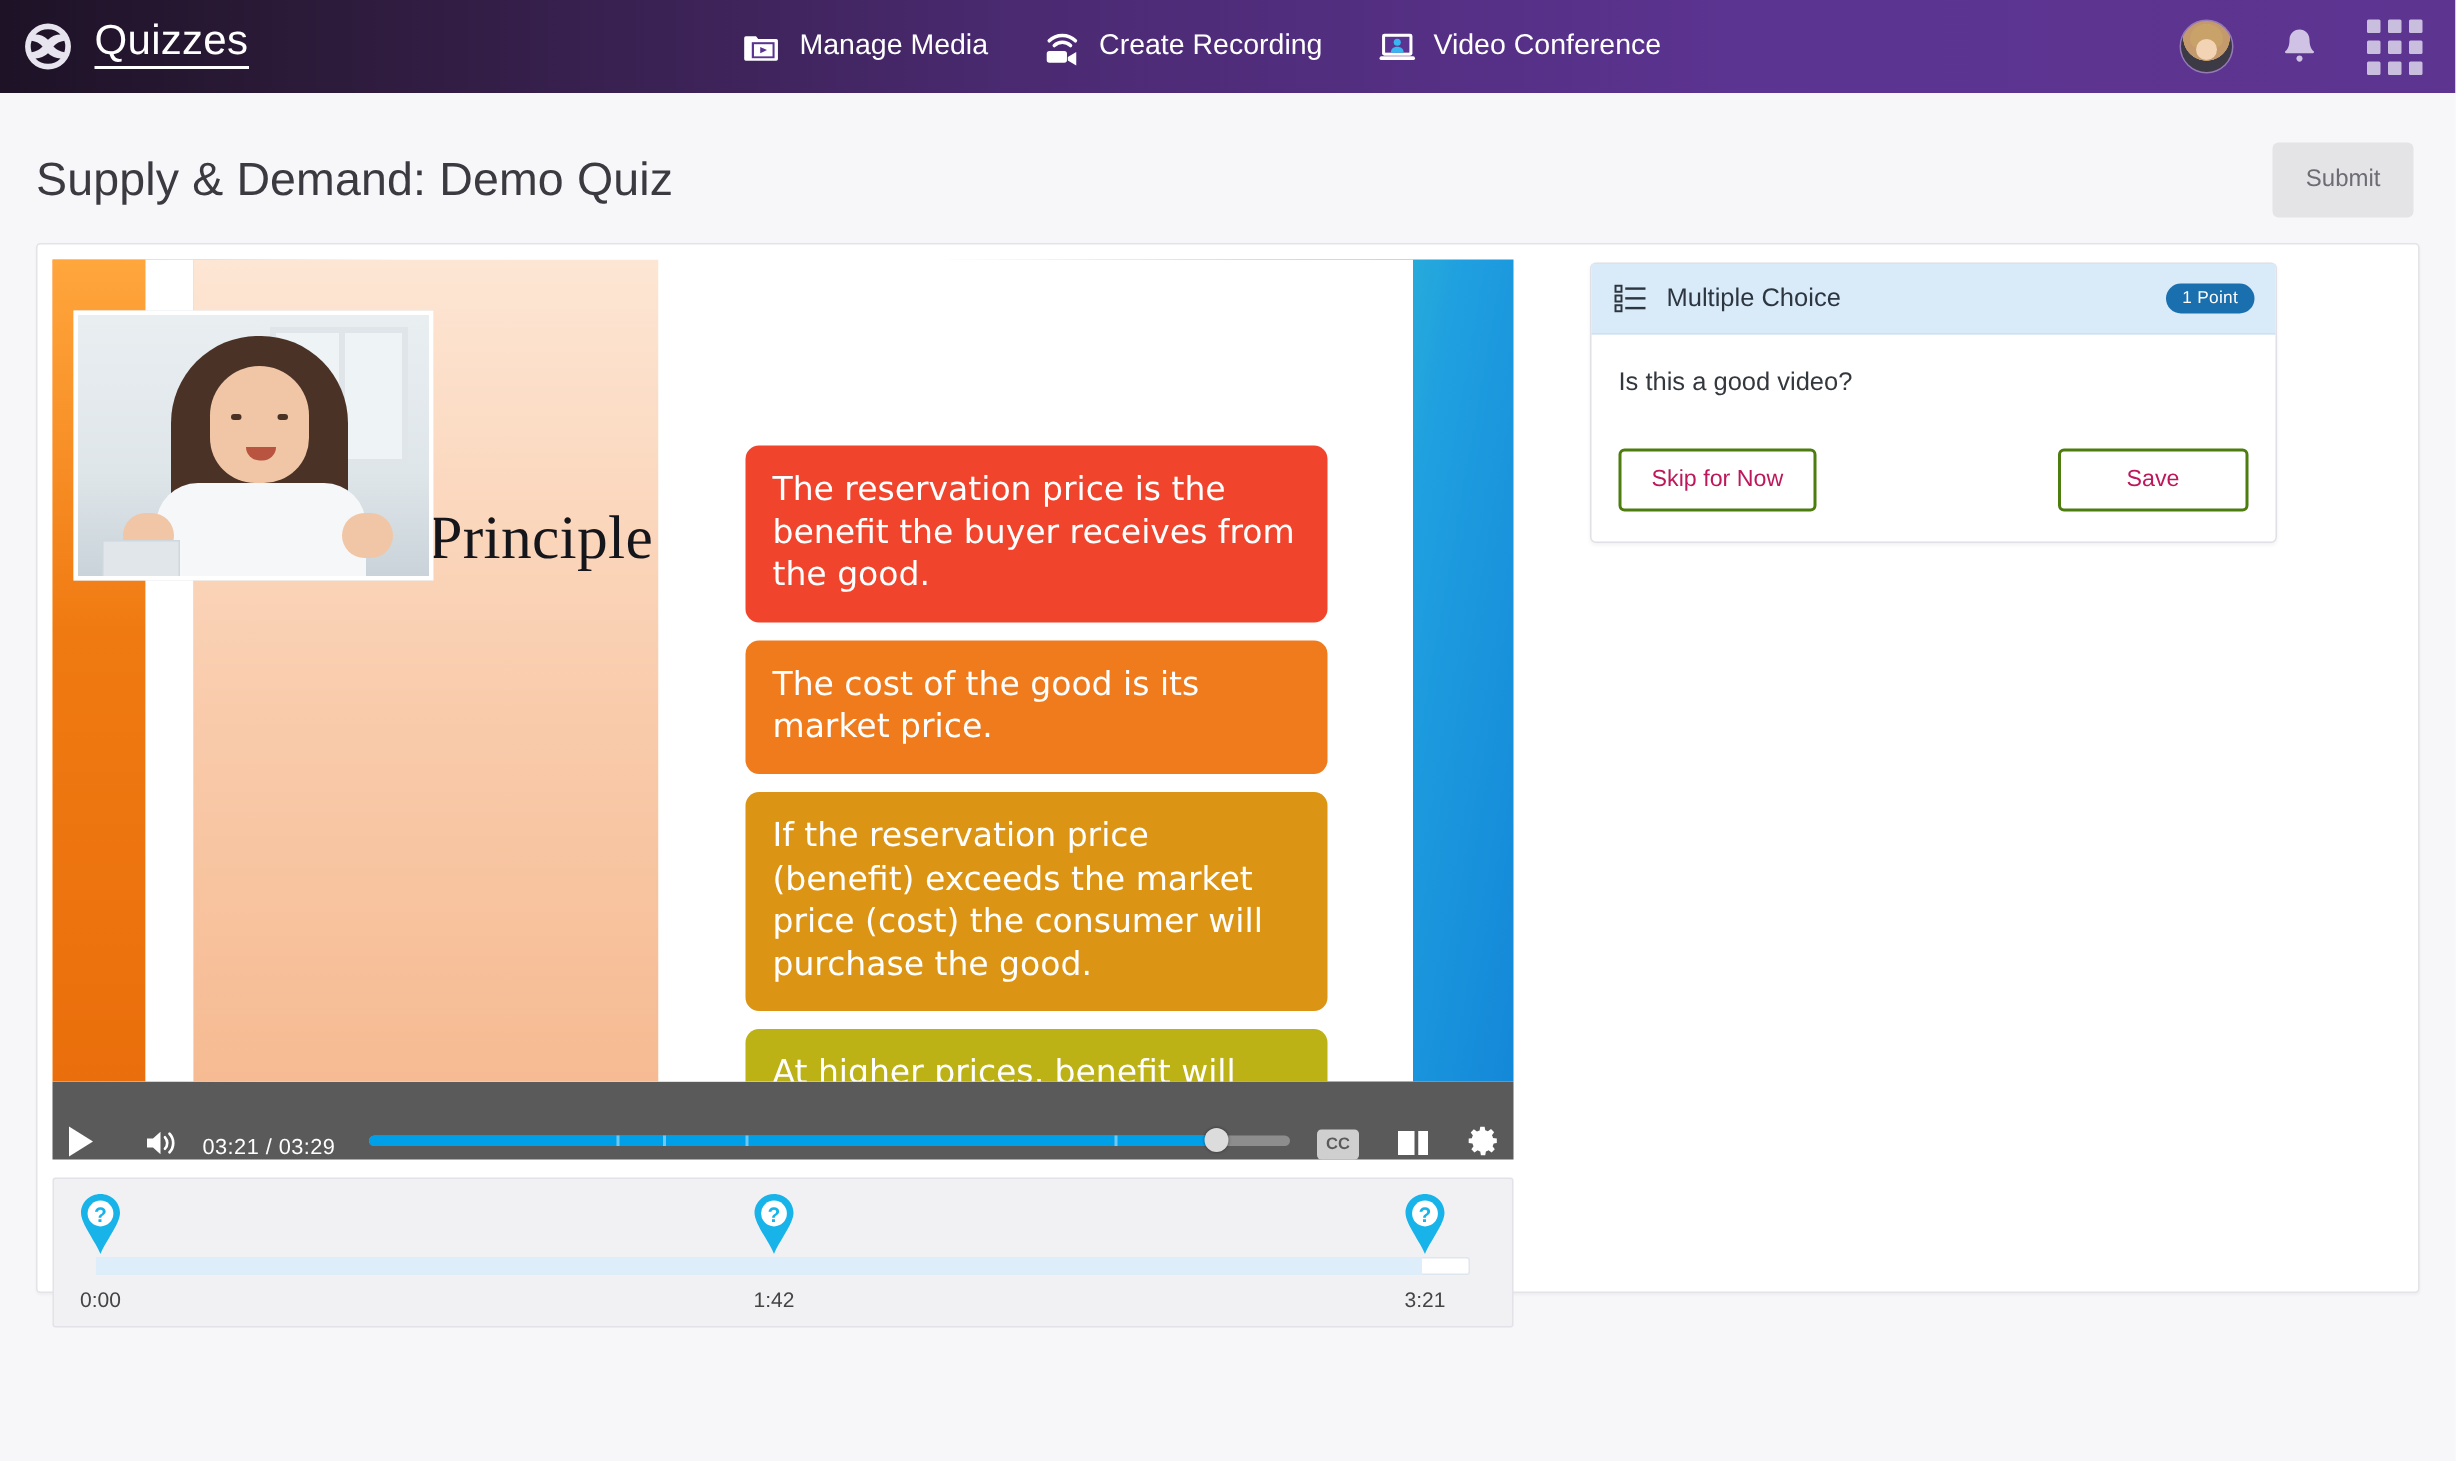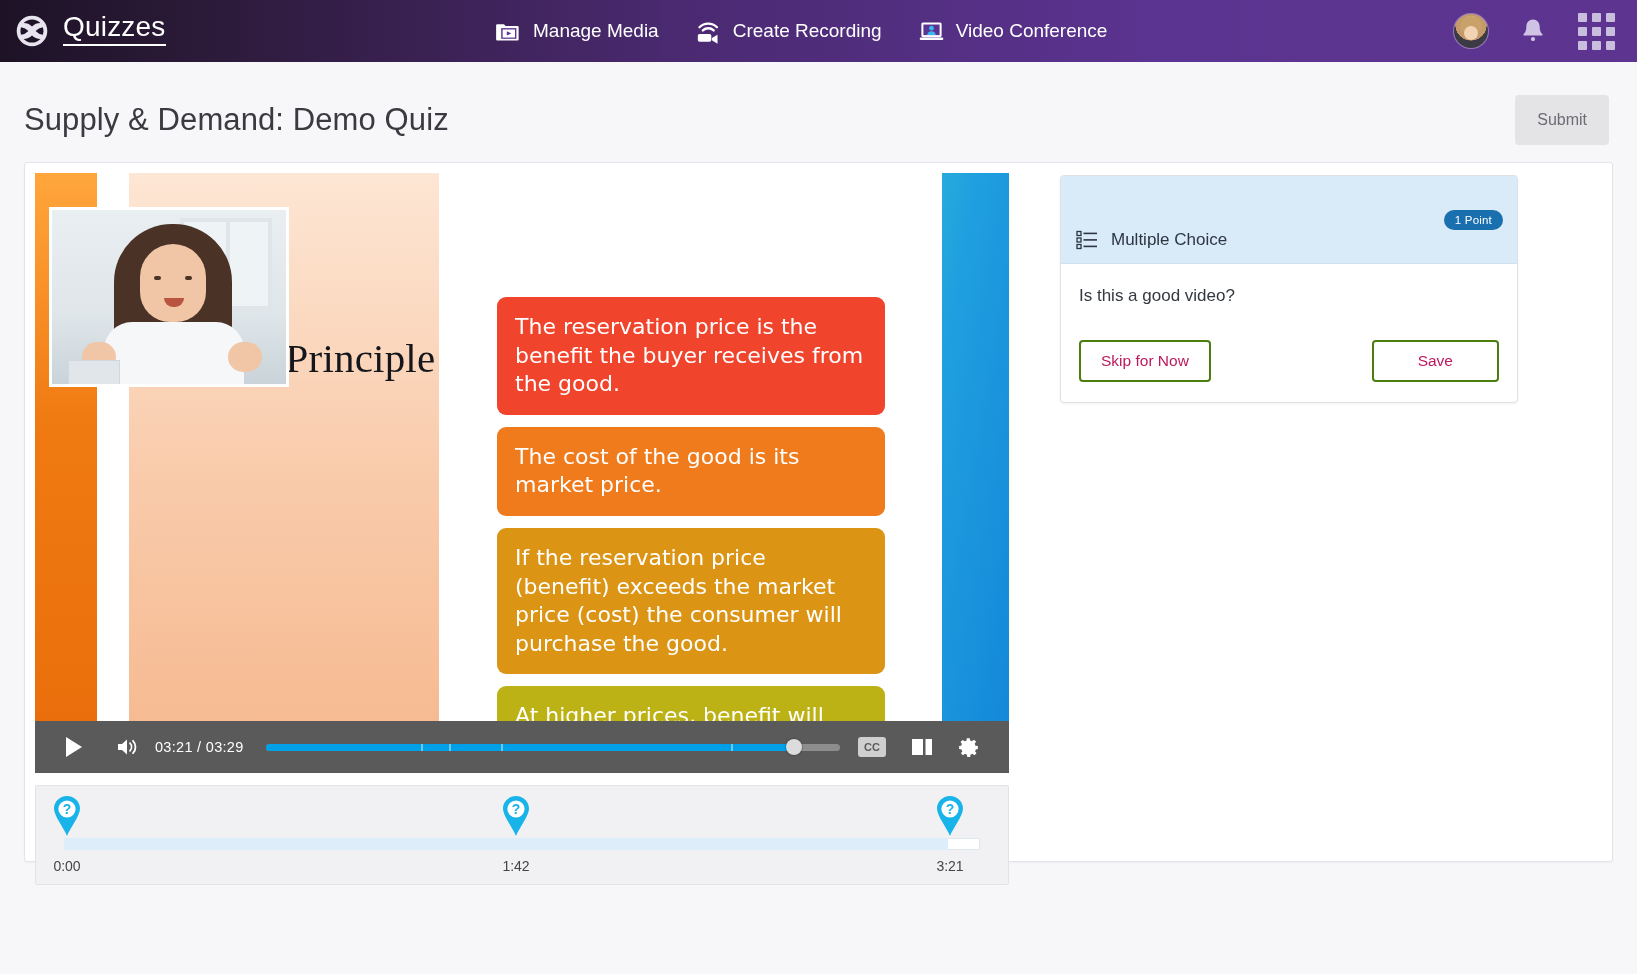--- a/index.html
+++ b/index.html
@@ -102,22 +102,22 @@
   .pip-eye { position:absolute; width:7px;height:4px;border-radius:3px;background:#4b3226;top:66px;}
   .pip-eye.l{left:102px;} .pip-eye.r{left:133px;}
   .pip-smile{position:absolute;left:112px;top:88px;width:20px;height:9px;border-radius:0 0 12px 12px;background:#b8543f;}
   .pip-body { position:absolute; left: 52px; top: 112px; width: 140px; height: 70px; border-radius: 28px 28px 0 0; background:#f6f7f9; }
   .pip-arm { position:absolute; width: 34px;height: 30px;border-radius: 16px;background:#f0c6a6;top:132px;}
   .pip-arm.l{left:30px;} .pip-arm.r{left:176px;}
   .pip-box { position:absolute; left: 16px; top: 150px; width: 52px; height: 32px; background:#e0e6ea; border:1px solid #cfd8de;}
 
   
   .controls {
-    height: 52px; background: #5a5a5a; display: flex; align-items: center;
-    padding: 0 28px; gap: 0; color: #fff;
+    height: 52px; background: #5a5a5a; display: flex; align-items: flex-end;
+    padding: 0 8px; gap: 0; color: #fff;
   }
   .ctrl-btn { display:flex; align-items:center; justify-content:center; cursor:pointer; flex:none; }
   .play-ico { width: 22px; height: 24px; margin-right: 30px; }
   .vol-ico { width: 24px; height: 22px; margin-right: 16px; }
   .timecode { font-size: 14.5px; color:#fff; font-family:"Liberation Sans",sans-serif; letter-spacing:.3px; white-space:nowrap; margin-right: 22px; }
   .scrub { position: relative; flex: 1; height: 26px; display:flex; align-items:center; margin-right: 18px; }
   .scrub-track { position:absolute; left:0; right:0; height: 7px; background:#8d8d8d; border-radius:4px; }
   .scrub-fill { position:absolute; left:0; height:7px; width: 92%; background:#00a0e9; border-radius:4px; }
   .scrub-marks { position:absolute; left:0; right:0; height:7px; }
   .scrub-marks i { position:absolute; top:0; width:2px; height:7px; background:#6ec8f2; }
@@ -142,21 +142,21 @@
   
   .qpanel {
     position: absolute; left: 1035px; top: 12px; width: 458px;
     background:#fff; border:1px solid #e0e0e6; border-radius: 4px;
     box-shadow: 0 1px 3px rgba(0,0,0,.06);
   }
   .qhead {
     background: #d9eaf8; display:flex; align-items:center; justify-content: space-between;
     padding: 12px 14px; border-bottom: 1px solid #cfe0ef;
   }
-  .qhead-left { display:flex; align-items:center; gap: 12px; margin-top: 41px; }
+  .qhead-left { display:flex; align-items:center; gap: 12px; }
   .qtype-ico { width: 24px; height: 22px; }
   .qtype-label { font-size: 17px; color: #2d3640; }
   .points-badge {
     background: #1a6fae; color:#fff; font-size: 11.5px; padding: 4px 11px; border-radius: 11px;
     letter-spacing:.2px; white-space:nowrap;
   }
   .qbody { padding: 22px 18px 20px 18px; }
   .qtext { font-size: 17px; color: #33383f; margin-bottom: 20px; }
   .options { display:flex; flex-direction:column; gap: 8px; }
   .opt {

